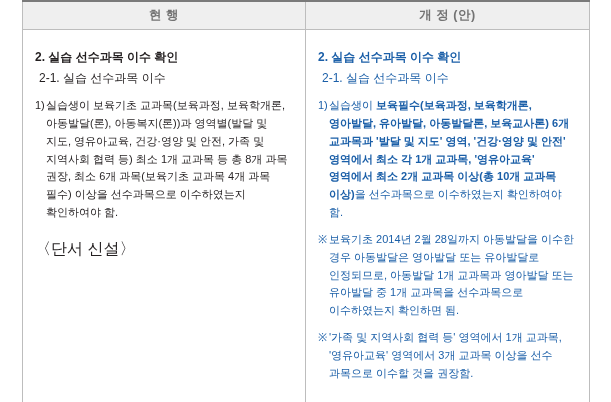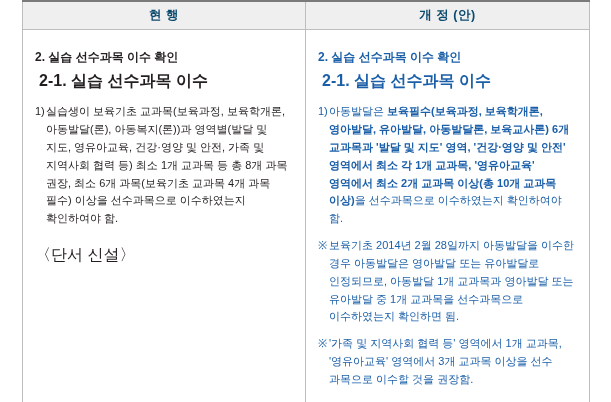--- a/index.html
+++ b/index.html
@@ -30,21 +30,21 @@
   table.compare col.c1 { width: 283px; }
   table.compare col.c2 { width: 284px; }
 
   th.head {
     background: #efefef;
     border: 1px solid #bdbdbd;
     border-top: 2px solid #7a7a7a;
     height: 27px;
     font-size: 12.5px;
     font-weight: bold;
-    color: #0c4a6e;
+    color: #737373;
     letter-spacing: 0.5px;
     padding: 0;
     text-align: center;
     vertical-align: middle;
   }
   td.cell {
     border: 1px solid #bdbdbd;
     vertical-align: top;
     padding: 18px 12px 14px 12px;
     height: 330px;
@@ -55,22 +55,22 @@
   }
 
   .title {
     font-size: 12px;
     font-weight: bold;
     line-height: 1.55;
     margin: 0 0 2px 0;
     color: #231f20;
   }
   .subtitle {
-    font-size: 16px;
-    font-weight: bold;
+    font-size: 12px;
+    font-weight: normal;
     line-height: 1.55;
     margin: 0 0 10px 4px;
     color: #231f20;
   }
   .right .title, .right .subtitle { color: #1b5fa8; }
 
   .para {
     font-size: 11px;
     line-height: 1.62;
     margin: 0 0 9px 0;
@@ -127,21 +127,21 @@
           <p class="subtitle">2-1. 실습 선수과목 이수</p>
           <p class="para">
             <span class="lead">1)</span><span>실습생이 보육기초 교과목(보육과정, 보육학개론, 아동발달(론), 아동복지(론))과 영역별(발달 및 지도, 영유아교육, 건강·영양 및 안전, 가족 및 지역사회 협력 등) 최소 1개 교과목 등 총 8개 과목 권장, 최소 6개 과목(보육기초 교과목 4개 과목 필수) 이상을 선수과목으로 이수하였는지 확인하여야 함.</span>
           </p>
           <p class="plainline">〈단서 신설〉</p>
         </td>
         <td class="cell right">
           <p class="title">2. 실습 선수과목 이수 확인</p>
           <p class="subtitle">2-1. 실습 선수과목 이수</p>
           <p class="para">
-            <span class="lead">1)</span><span>아동발달은 </span><span class="bold">보육필수(보육과정, 보육학개론, 영아발달, 유아발달, 아동발달론, 보육교사론) 6개 교과목과 '발달 및 지도' 영역, '건강·영양 및 안전' 영역에서 최소 각 1개 교과목, '영유아교육' 영역에서 최소 2개 교과목 이상(총 10개 교과목 이상)</span><span>을 선수과목으로 이수하였는지 확인하여야 함.</span>
+            <span class="lead">1)</span><span>실습생이 </span><span class="bold">보육필수(보육과정, 보육학개론, 영아발달, 유아발달, 아동발달론, 보육교사론) 6개 교과목과 '발달 및 지도' 영역, '건강·영양 및 안전' 영역에서 최소 각 1개 교과목, '영유아교육' 영역에서 최소 2개 교과목 이상(총 10개 교과목 이상)</span><span>을 선수과목으로 이수하였는지 확인하여야 함.</span>
           </p>
           <p class="note">
             <span class="lead">※</span><span>보육기초 2014년 2월 28일까지 아동발달을 이수한 경우 아동발달은 영아발달 또는 유아발달로 인정되므로, 아동발달 1개 교과목과 영아발달 또는 유아발달 중 1개 교과목을 선수과목으로 이수하였는지 확인하면 됨.</span>
           </p>
           <p class="note">
             <span class="lead">※</span><span>'가족 및 지역사회 협력 등' 영역에서 1개 교과목, '영유아교육' 영역에서 3개 교과목 이상을 선수 과목으로 이수할 것을 권장함.</span>
           </p>
         </td>
       </tr>
     </tbody>

